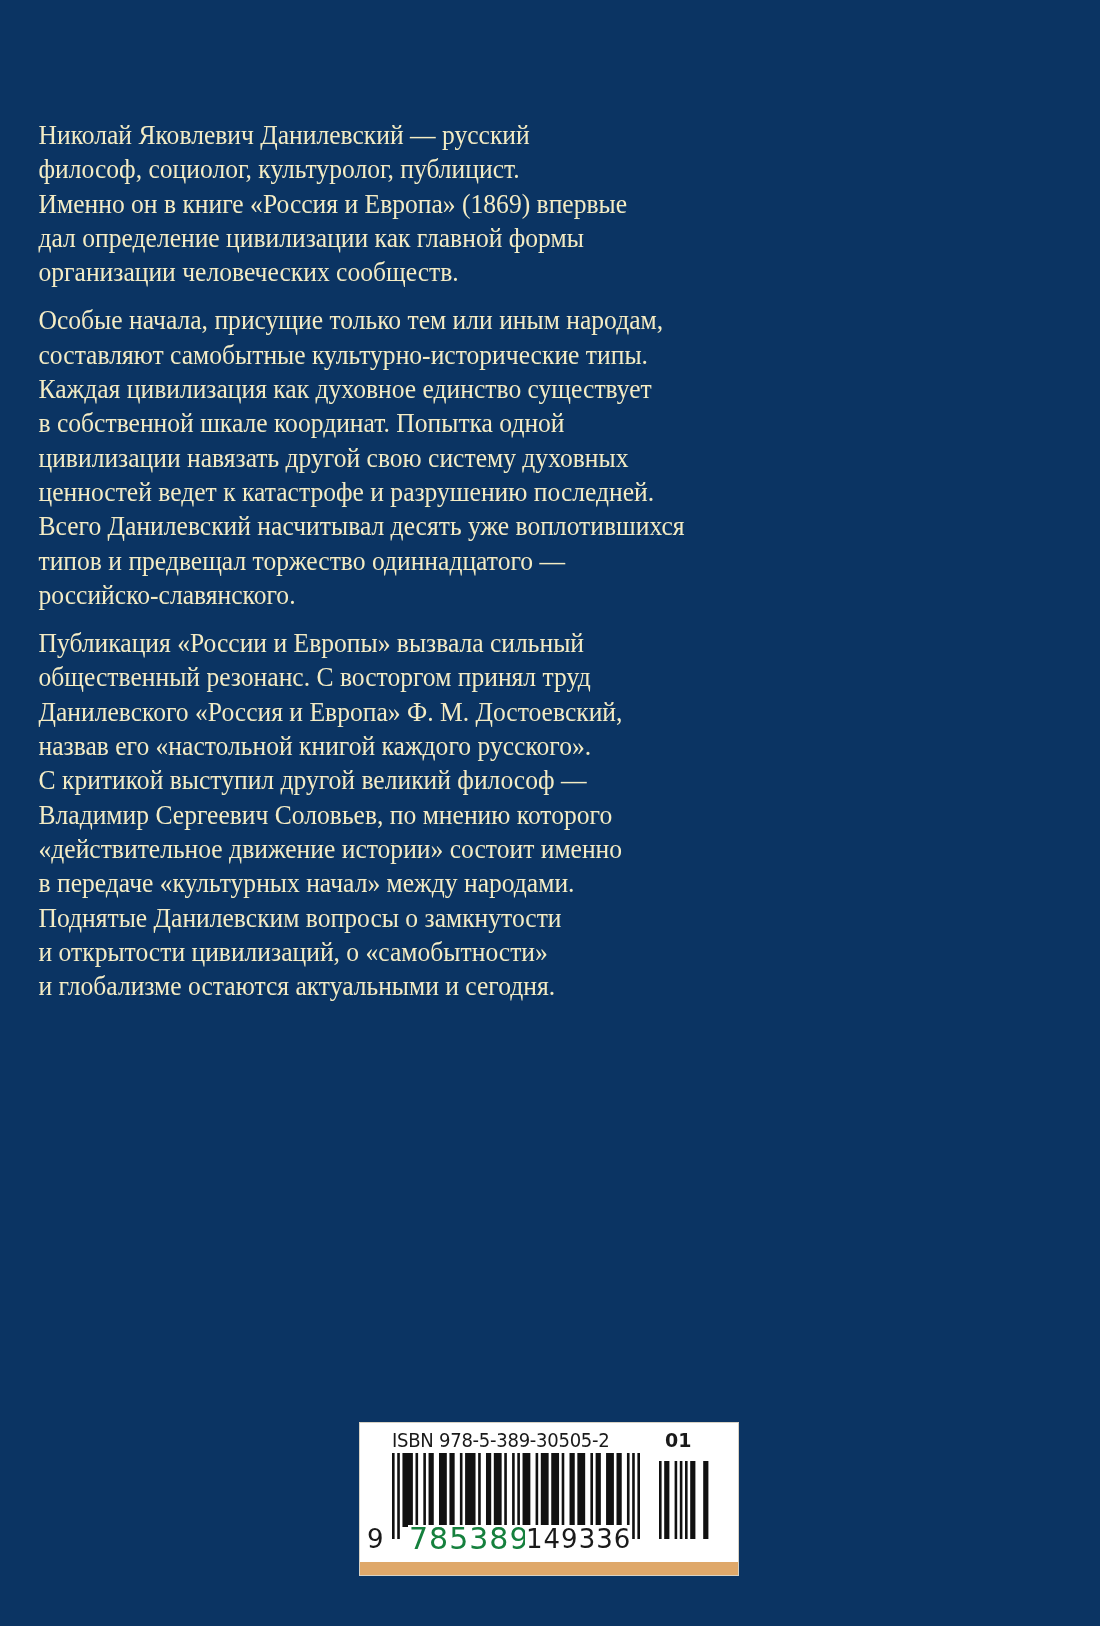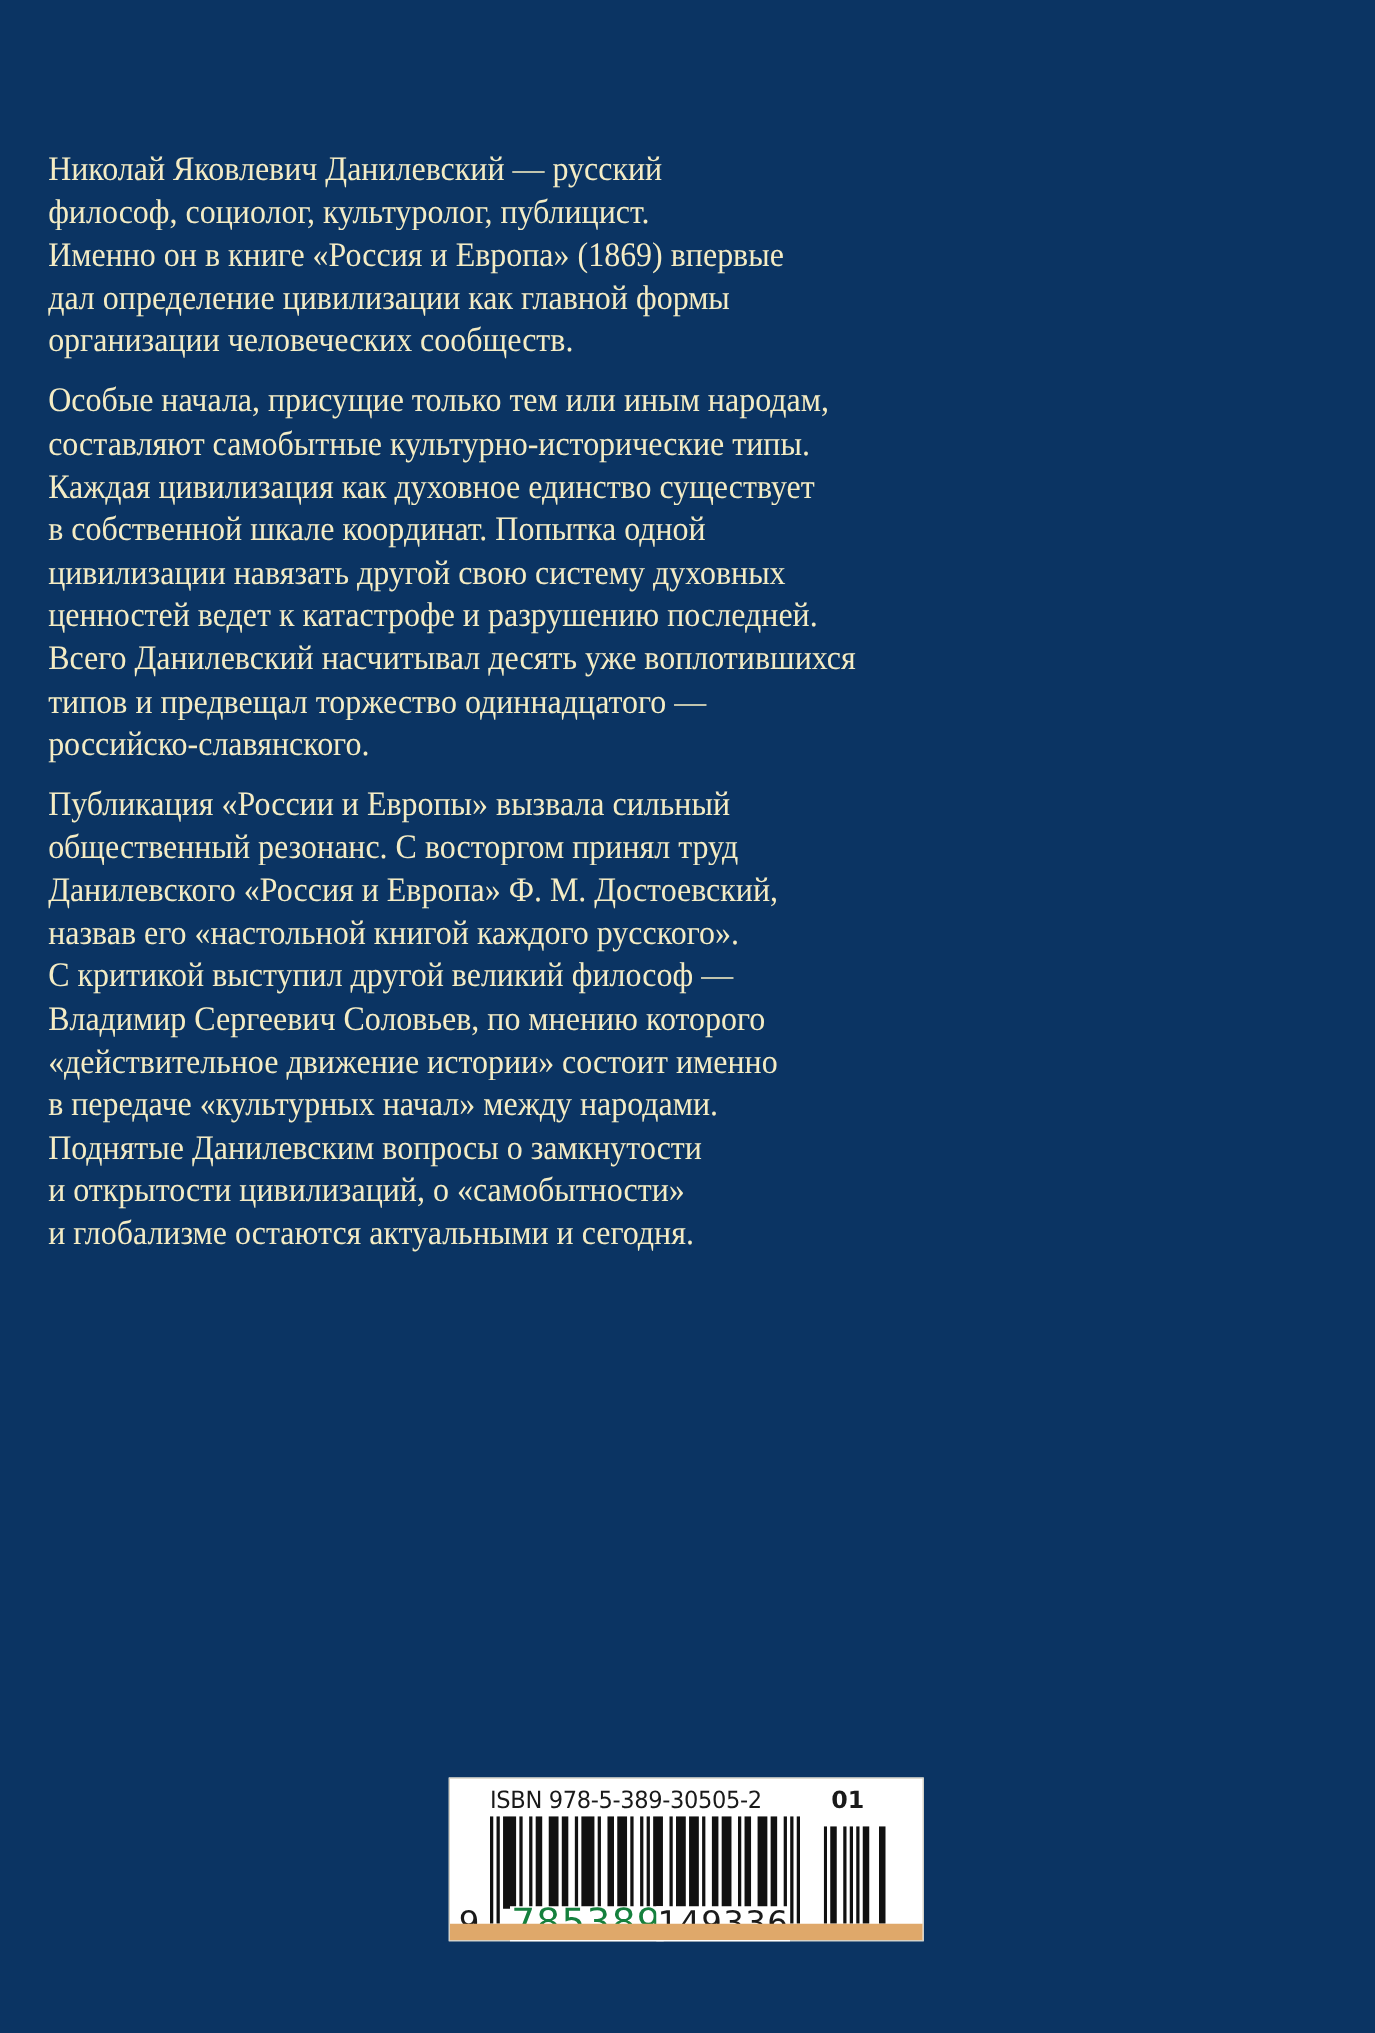--- a/index.html
+++ b/index.html
@@ -31,21 +31,21 @@
     line-height: 34.3px;
     white-space: nowrap;
     transform: scaleX(0.93);
     transform-origin: center;
   }
   .barcode-box {
     position: absolute;
     left: 359px;
     top: 1422px;
     width: 380px;
-    height: 131px;
+    height: 154px;
     background: #ffffff;
     box-sizing: border-box;
     border: 1px solid #d8d2c4;
   }
   .barcode-stripe {
     position: absolute;
     left: 0;
     right: 0;
     bottom: 0;
     height: 13px;

